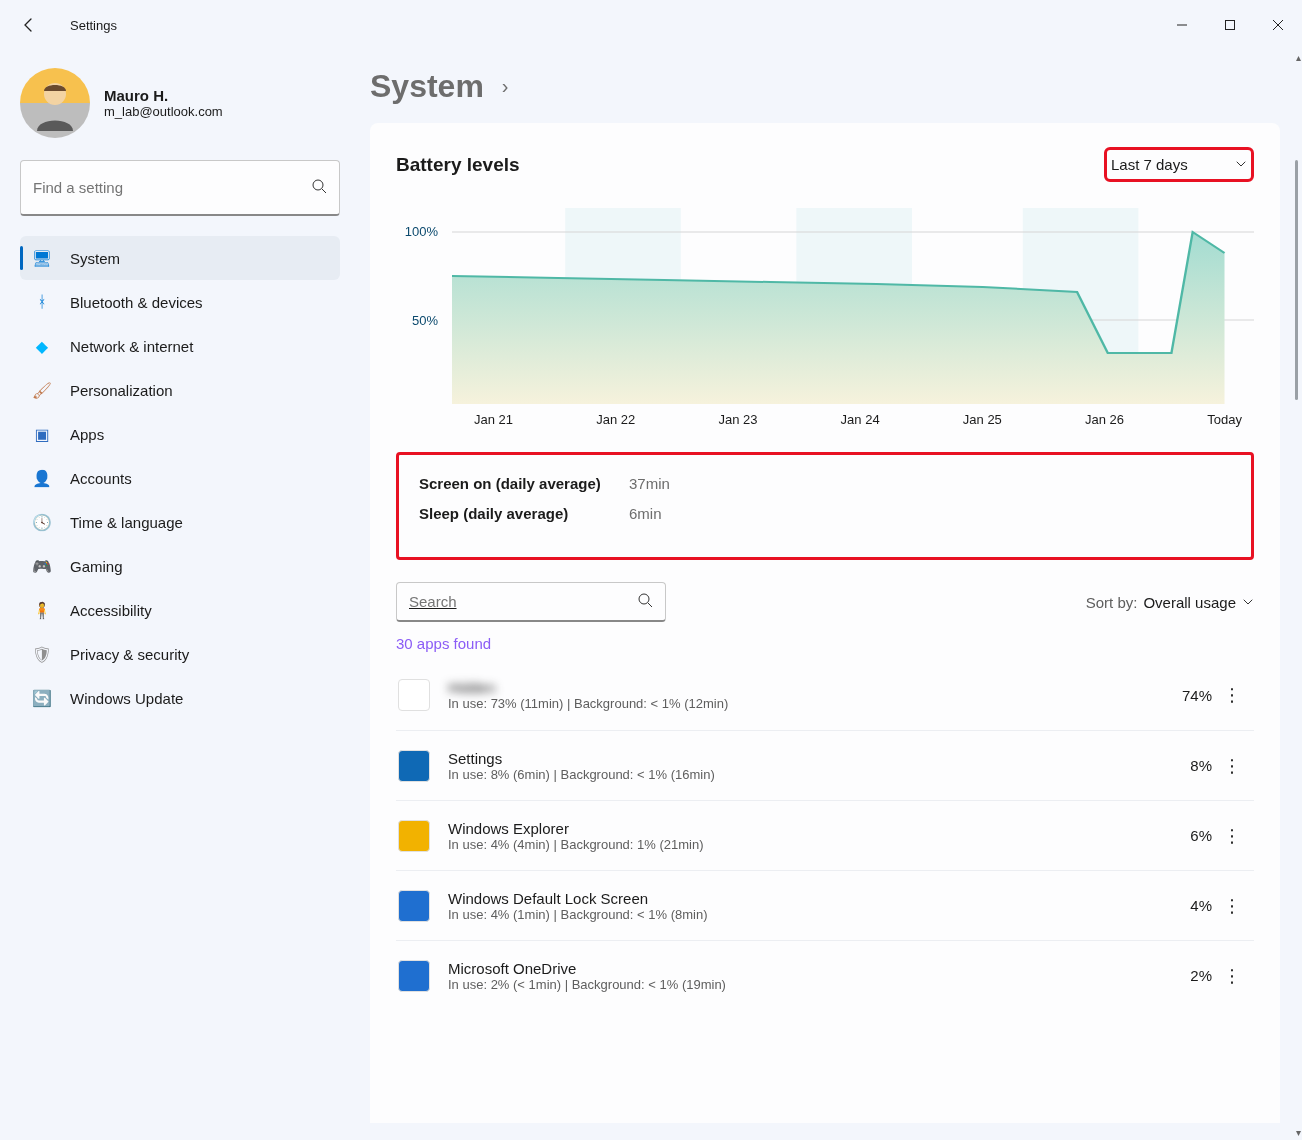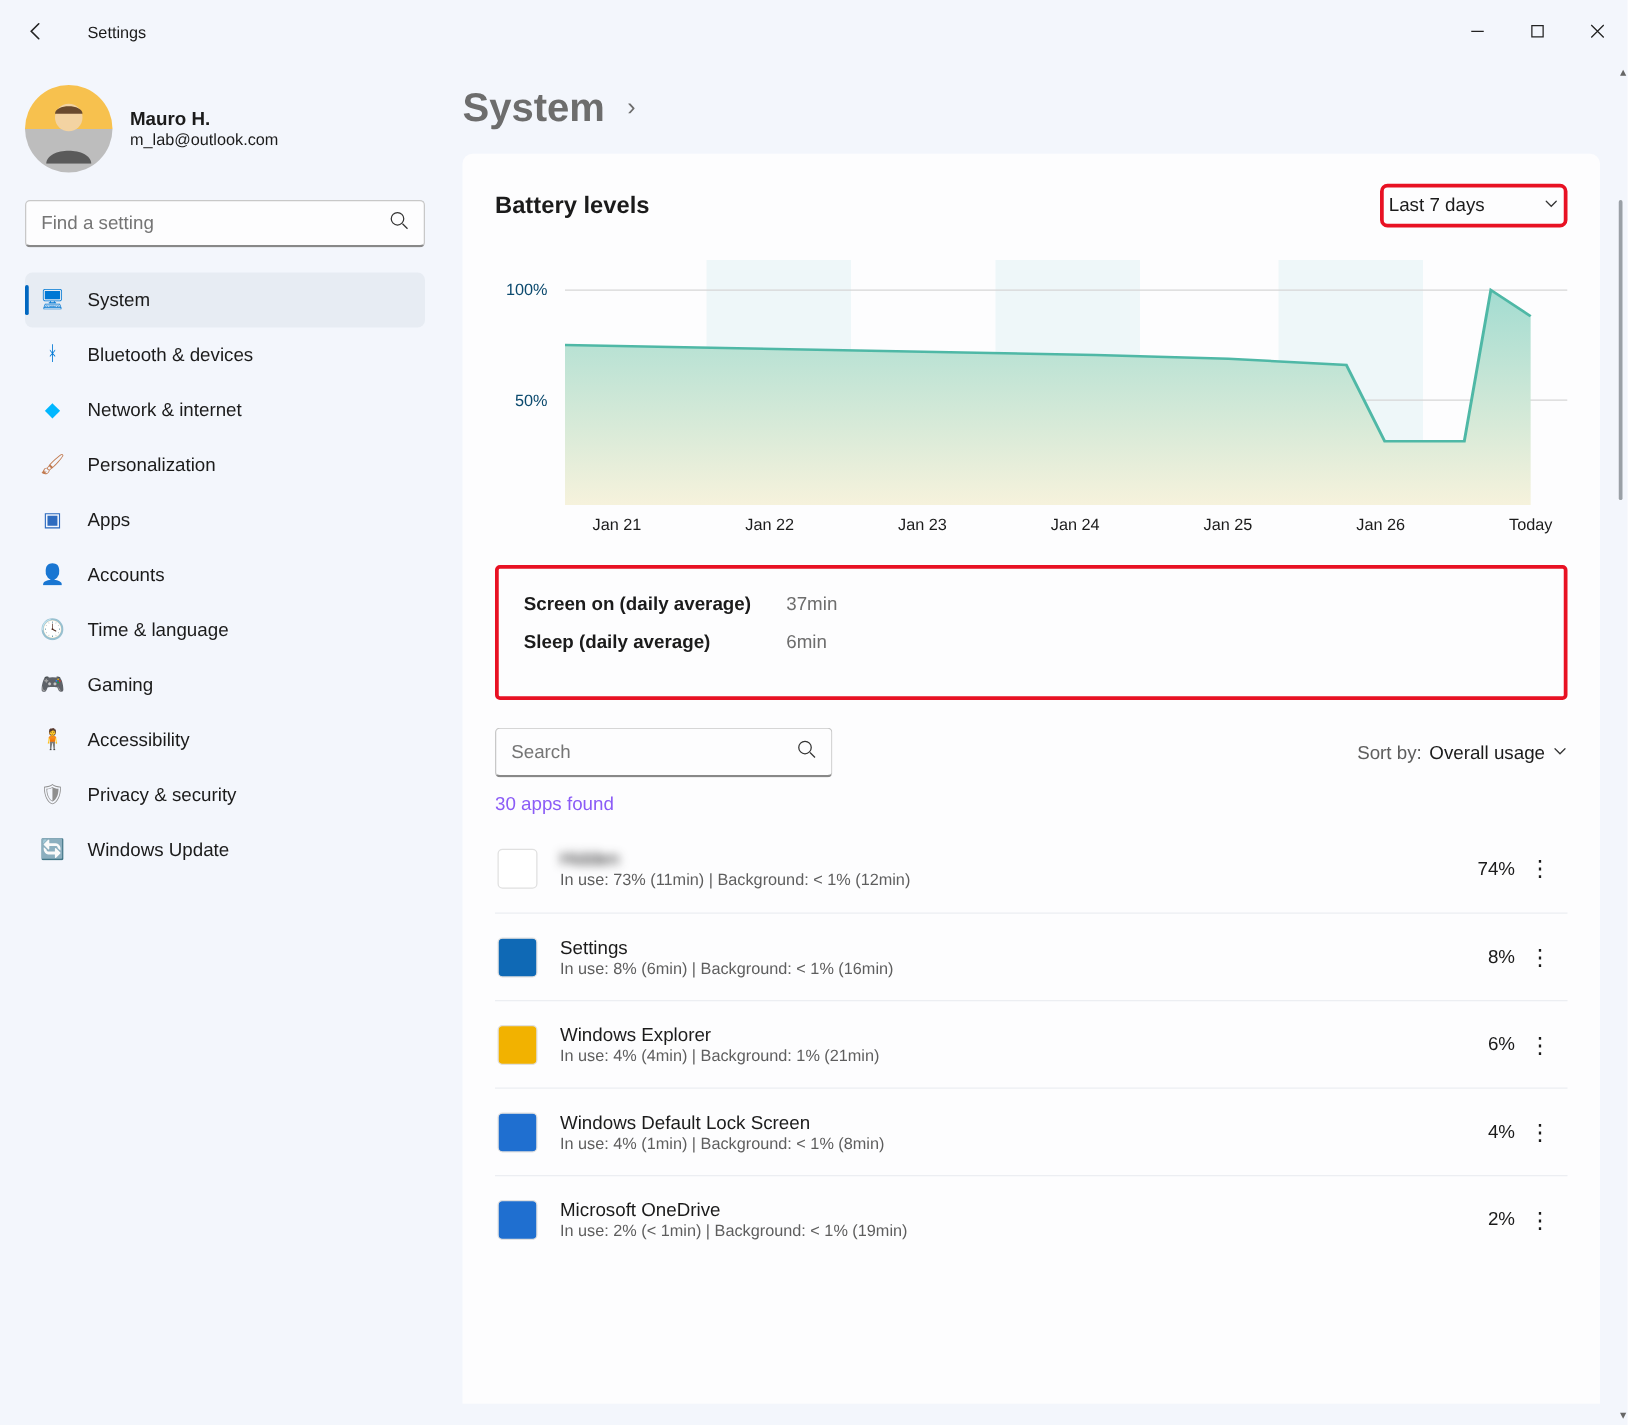--- a/index.html
+++ b/index.html
@@ -12,21 +12,21 @@
 .win-btn{ width:48px; height:38px; display:flex; align-items:center; justify-content:center; cursor:pointer; }
 .layout{ display:flex; height:1090px; }
 .sidebar{ width:360px; padding:18px 20px 0 20px; display:flex; flex-direction:column; }
 .profile{ display:flex; align-items:center; gap:14px; margin-bottom:22px; }
 .avatar{ width:70px; height:70px; border-radius:50%; background:linear-gradient(#f7c14e 50%, #bdbdbd 50%);
   display:flex; align-items:center; justify-content:center; overflow:hidden; }
 .avatar svg{ width:56px; height:56px; }
 .profile-name{ font-weight:600; font-size:15px; }
 .profile-email{ font-size:13px; color:#1b1b1b; }
 .search-box{ display:flex; align-items:center; border:1px solid #c8c8c8; border-bottom:2px solid #888;
-  background:#fdfdfe; border-radius:4px; height:38px; padding:0 12px; margin-bottom:20px; }
+  background:#fdfdfe; border-radius:4px; height:56px; padding:0 12px; margin-bottom:20px; }
 .search-box input{ border:none; outline:none; flex:1; background:transparent; font-size:15px; }
 .nav-item{ display:flex; align-items:center; gap:18px; height:44px; padding:0 12px; border-radius:6px;
   font-size:15px; cursor:pointer; position:relative; }
 .nav-item.active{ background:#e7ecf3; }
 .nav-item.active::before{ content:""; position:absolute; left:0; top:10px; bottom:10px; width:3px;
   background:#0067c0; border-radius:3px; }
 .nav-icon{ width:20px; height:20px; display:flex; align-items:center; justify-content:center; font-size:16px; }
 
 .main{ flex:1; padding:0 22px 0 10px; overflow:hidden; position:relative; }
 .breadcrumb{ display:flex; align-items:center; gap:18px; margin:18px 0 18px 0; }
@@ -50,21 +50,21 @@
   padding:8px 12px 0 22px; }
 
 .stat-block{ border:3px solid #e81123; border-radius:4px; padding:14px 20px 28px 20px; margin-top:10px; }
 .stat-row{ display:flex; gap:20px; line-height:30px; font-size:15px; }
 .stat-label{ font-weight:600; width:190px; }
 .stat-val{ color:#6d6d6d; }
 
 .section2{ margin-top:22px; }
 .section2-top{ display:flex; align-items:center; justify-content:space-between; margin:16px 0 10px 0; }
 .app-search{ display:flex; align-items:center; border:1px solid #c8c8c8; border-bottom:2px solid #888;
-  background:#fdfdfe; border-radius:4px; height:40px; padding:0 12px; width:270px; }
+  background:#fdfdfe; border-radius:4px; height:40px; padding:0 12px; width:270px;text-decoration:underline; }
 .app-search input{ border:none; outline:none; flex:1; background:transparent; font-size:15px; }
 .sortby{ font-size:15px; color:#5e5e5e; display:flex; align-items:center; gap:6px; cursor:pointer; }
 .sortby .val{ color:#1b1b1b; }
 .found{ font-size:15px; color:#8b5cf6; margin-top:13px; margin-bottom:8px; }
 
 .app-row{ display:flex; align-items:center; height:70px; border-top:1px solid #eceef2; padding:0 2px; }
 .app-row:first-of-type{ border-top:none; }
 .app-icon{ width:32px; height:32px; border-radius:4px; margin-right:18px; flex-shrink:0;
   display:flex; align-items:center; justify-content:center; font-size:16px; color:#fff; }
 .app-row .txt{ flex:1; }

